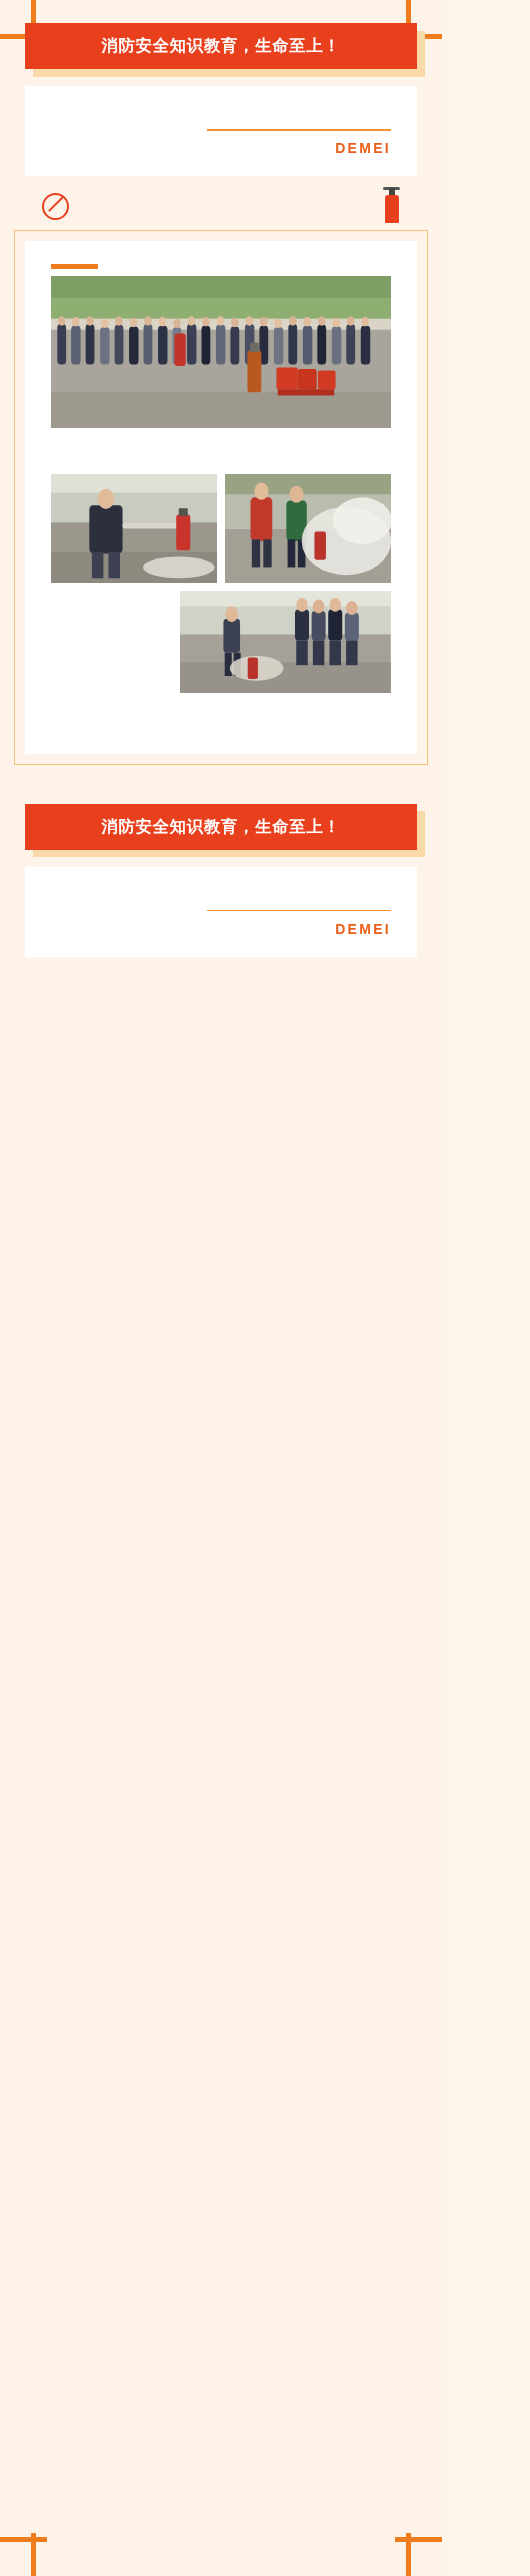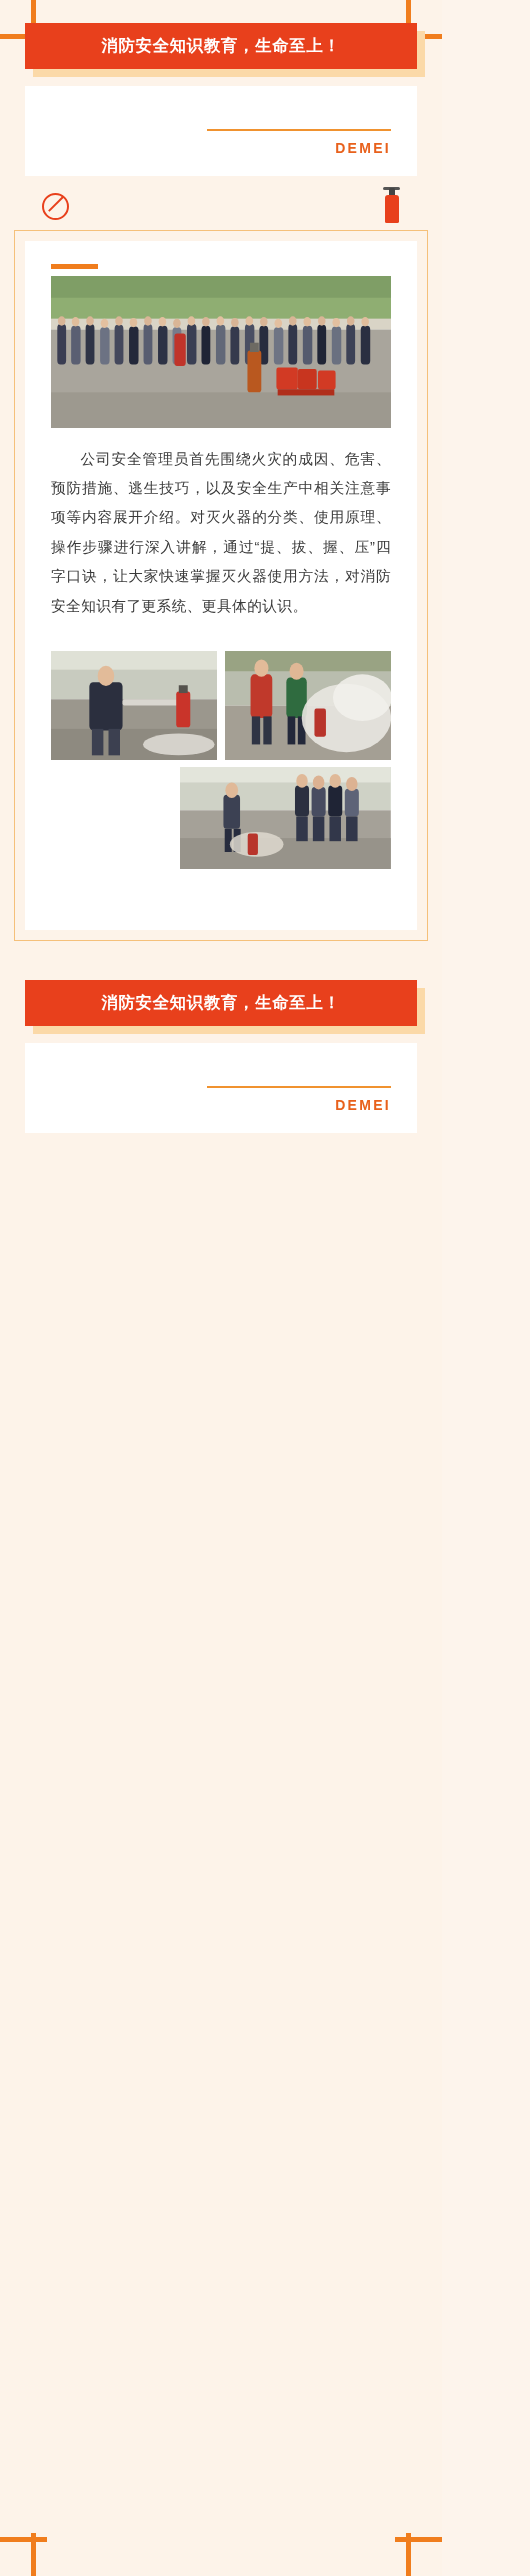--- a/index.html
+++ b/index.html
@@ -327,21 +327,20 @@
             <rect x="392" y="120" width="30" height="26" rx="3" fill="#c8351f"></rect>
             <rect x="424" y="122" width="28" height="24" rx="3" fill="#d23a24"></rect>
             <rect x="360" y="146" width="90" height="8" fill="#b02e1b"></rect>
           </g>
           <rect x="312" y="96" width="22" height="54" rx="4" fill="#b9581f"></rect>
           <rect x="316" y="86" width="14" height="12" fill="#6d6a63"></rect>
         </svg>
       </div>
 
       <div class="spacer-20"></div>
-      <p class="body">公司安全管理员首先围绕火灾的成因、危害、预防措施、逃生技巧，以及安全生产中相关注意事项等内容展开介绍。对灭火器的分类、使用原理、操作步骤进行深入讲解，通过“提、拔、握、压”四字口诀，让大家快速掌握灭火器使用方法，对消防安全知识有了更系统、更具体的认识。</p>
       <div class="spacer-30"></div>
 
       <div class="photo-row">
         <div class="photo" style="height:109px;">
           <svg viewBox="0 0 260 140" preserveAspectRatio="none" role="img" aria-label="extinguisher demo">
             <rect x="0" y="0" width="260" height="62" fill="#c8cbbf"></rect>
             <rect x="0" y="0" width="260" height="24" fill="#dfe1d6"></rect>
             <rect x="0" y="62" width="260" height="78" fill="#9b978d"></rect>
             <rect x="0" y="100" width="260" height="40" fill="#8e8a80"></rect>
             <rect x="60" y="40" width="52" height="62" rx="6" fill="#2b2f3e"></rect>

